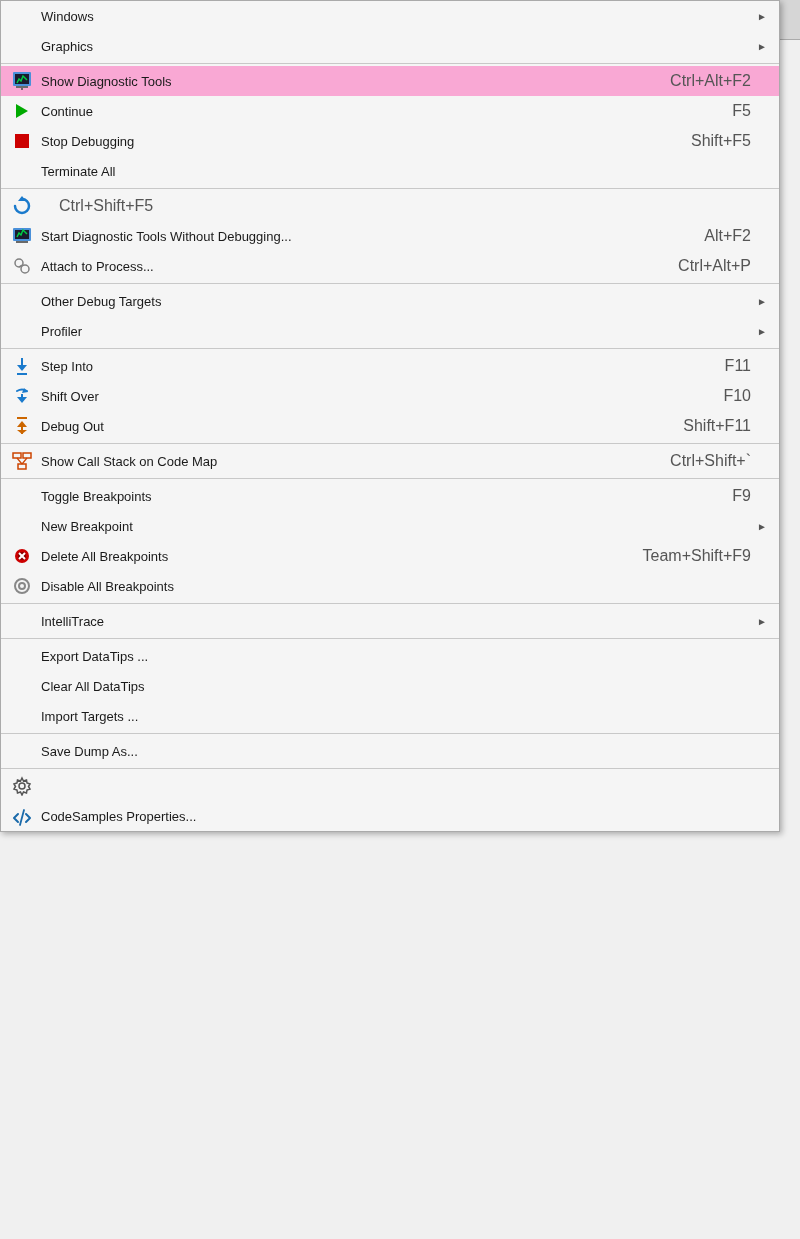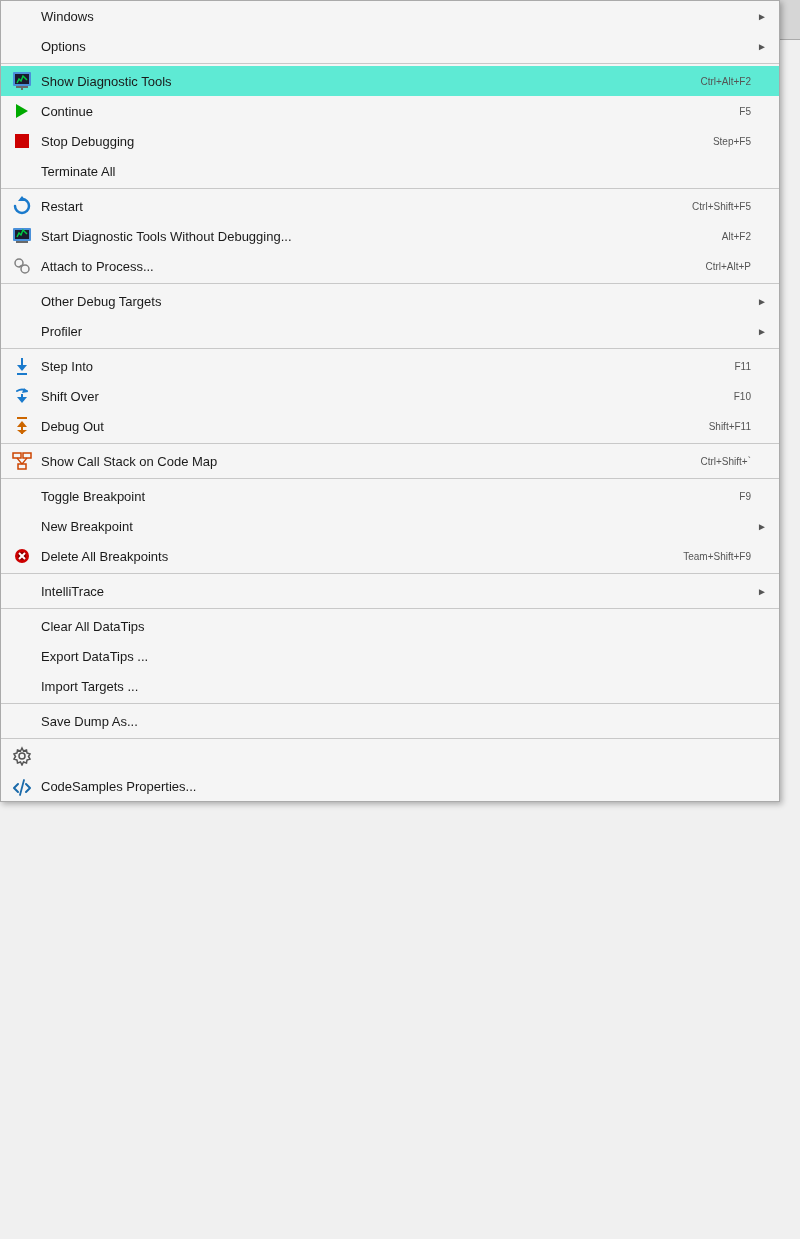--- a/index.html
+++ b/index.html
@@ -49,40 +49,40 @@
       display: flex;
       align-items: center;
       padding: 5px 8px 5px 8px;
       min-height: 30px;
       cursor: pointer;
       position: relative;
       color: #1a1a1a;
     }
 
     .menu-item.highlighted {
-      background: #5eead4;
+      background: #f9a8d4;
     }
 
     .menu-item .icon {
       width: 26px;
       min-width: 26px;
       display: flex;
       align-items: center;
       justify-content: center;
       margin-right: 4px;
     }
 
     .menu-item .label {
       flex: 1;
       padding-left: 2px;
     }
 
     .menu-item .shortcut {
       color: #555;
-      font-size: 10px;
+      font-size: 16px;
       margin-left: 20px;
       padding-right: 20px;
     }
 
     .menu-item .arrow {
       color: #555;
       font-size: 10px;
       margin-left: auto;
       padding-right: 4px;
     }
@@ -115,21 +115,21 @@
 <div class="dropdown-menu">
 
   <div class="menu-item">
     <span class="icon"></span>
     <span class="label">Windows</span>
     <span class="arrow">►</span>
   </div>
 
   <div class="menu-item">
     <span class="icon"></span>
-    <span class="label">Options</span>
+    <span class="label">Graphics</span>
     <span class="arrow">►</span>
   </div>
 
   <div class="separator"></div>
 
   <div class="menu-item highlighted">
     <span class="icon">
       <svg class="svg-icon" viewBox="0 0 20 20">
         <rect x="1" y="1" width="18" height="14" fill="#4a90d9" rx="1"></rect>
         <rect x="3" y="3" width="14" height="10" fill="#1a1a2e"></rect>
@@ -152,38 +152,37 @@
     <span class="shortcut">F5</span>
   </div>
 
   <div class="menu-item">
     <span class="icon">
       <svg class="svg-icon" viewBox="0 0 20 20">
         <rect x="3" y="3" width="14" height="14" fill="#cc0000"></rect>
       </svg>
     </span>
     <span class="label">Stop Debugging</span>
-    <span class="shortcut">Step+F5</span>
+    <span class="shortcut">Shift+F5</span>
   </div>
 
   <div class="menu-item">
     <span class="icon"></span>
     <span class="label">Terminate All</span>
   </div>
 
   <div class="separator"></div>
 
   <div class="menu-item">
     <span class="icon">
       <svg class="svg-icon" viewBox="0 0 20 20">
         <path d="M10 3 A7 7 0 1 1 3 10" fill="none" stroke="#1a7acc" stroke-width="2.5" stroke-linecap="round"></path>
         <polygon points="10,0 14,5 6,5" fill="#1a7acc"></polygon>
       </svg>
     </span>
-    <span class="label">Restart</span>
     <span class="shortcut">Ctrl+Shift+F5</span>
   </div>
 
   <div class="menu-item">
     <span class="icon">
       <svg class="svg-icon" viewBox="0 0 20 20">
         <rect x="1" y="2" width="18" height="13" fill="#4a90d9" rx="1"></rect>
         <rect x="3" y="4" width="14" height="9" fill="#1a1a2e"></rect>
         <rect x="4" y="15" width="12" height="2" fill="#6a6a6a"></rect>
         <polyline points="5,11 7,7 9,9 11,4 13,6 15,8" fill="none" stroke="#00cc44" stroke-width="1.5"></polyline>
@@ -272,21 +271,21 @@
       </svg>
     </span>
     <span class="label">Show Call Stack on Code Map</span>
     <span class="shortcut">Ctrl+Shift+`</span>
   </div>
 
   <div class="separator"></div>
 
   <div class="menu-item">
     <span class="icon"></span>
-    <span class="label">Toggle Breakpoint</span>
+    <span class="label">Toggle Breakpoints</span>
     <span class="shortcut">F9</span>
   </div>
 
   <div class="menu-item">
     <span class="icon"></span>
     <span class="label">New Breakpoint</span>
     <span class="arrow">►</span>
   </div>
 
   <div class="menu-item">
@@ -295,39 +294,48 @@
         <circle cx="10" cy="10" r="7" fill="#cc0000"></circle>
         <circle cx="10" cy="10" r="4" fill="#880000"></circle>
         <line x1="7" y1="7" x2="13" y2="13" stroke="white" stroke-width="2"></line>
         <line x1="13" y1="7" x2="7" y2="13" stroke="white" stroke-width="2"></line>
       </svg>
     </span>
     <span class="label">Delete All Breakpoints</span>
     <span class="shortcut">Team+Shift+F9</span>
   </div>
 
+  <div class="menu-item">
+    <span class="icon">
+      <svg class="svg-icon" viewBox="0 0 20 20">
+        <circle cx="10" cy="10" r="7" fill="none" stroke="#888" stroke-width="2"></circle>
+        <circle cx="10" cy="10" r="3" fill="none" stroke="#888" stroke-width="2"></circle>
+      </svg>
+    </span>
+    <span class="label">Disable All Breakpoints</span>
+  </div>
 
   <div class="separator"></div>
 
   <div class="menu-item">
     <span class="icon"></span>
     <span class="label">IntelliTrace</span>
     <span class="arrow">►</span>
   </div>
 
   <div class="separator"></div>
 
   <div class="menu-item">
     <span class="icon"></span>
+    <span class="label">Export DataTips ...</span>
+  </div>
+
+  <div class="menu-item">
+    <span class="icon"></span>
     <span class="label">Clear All DataTips</span>
-  </div>
-
-  <div class="menu-item">
-    <span class="icon"></span>
-    <span class="label">Export DataTips ...</span>
   </div>
 
   <div class="menu-item">
     <span class="icon"></span>
     <span class="label">Import Targets ...</span>
   </div>
 
   <div class="separator"></div>
 
   <div class="menu-item">

